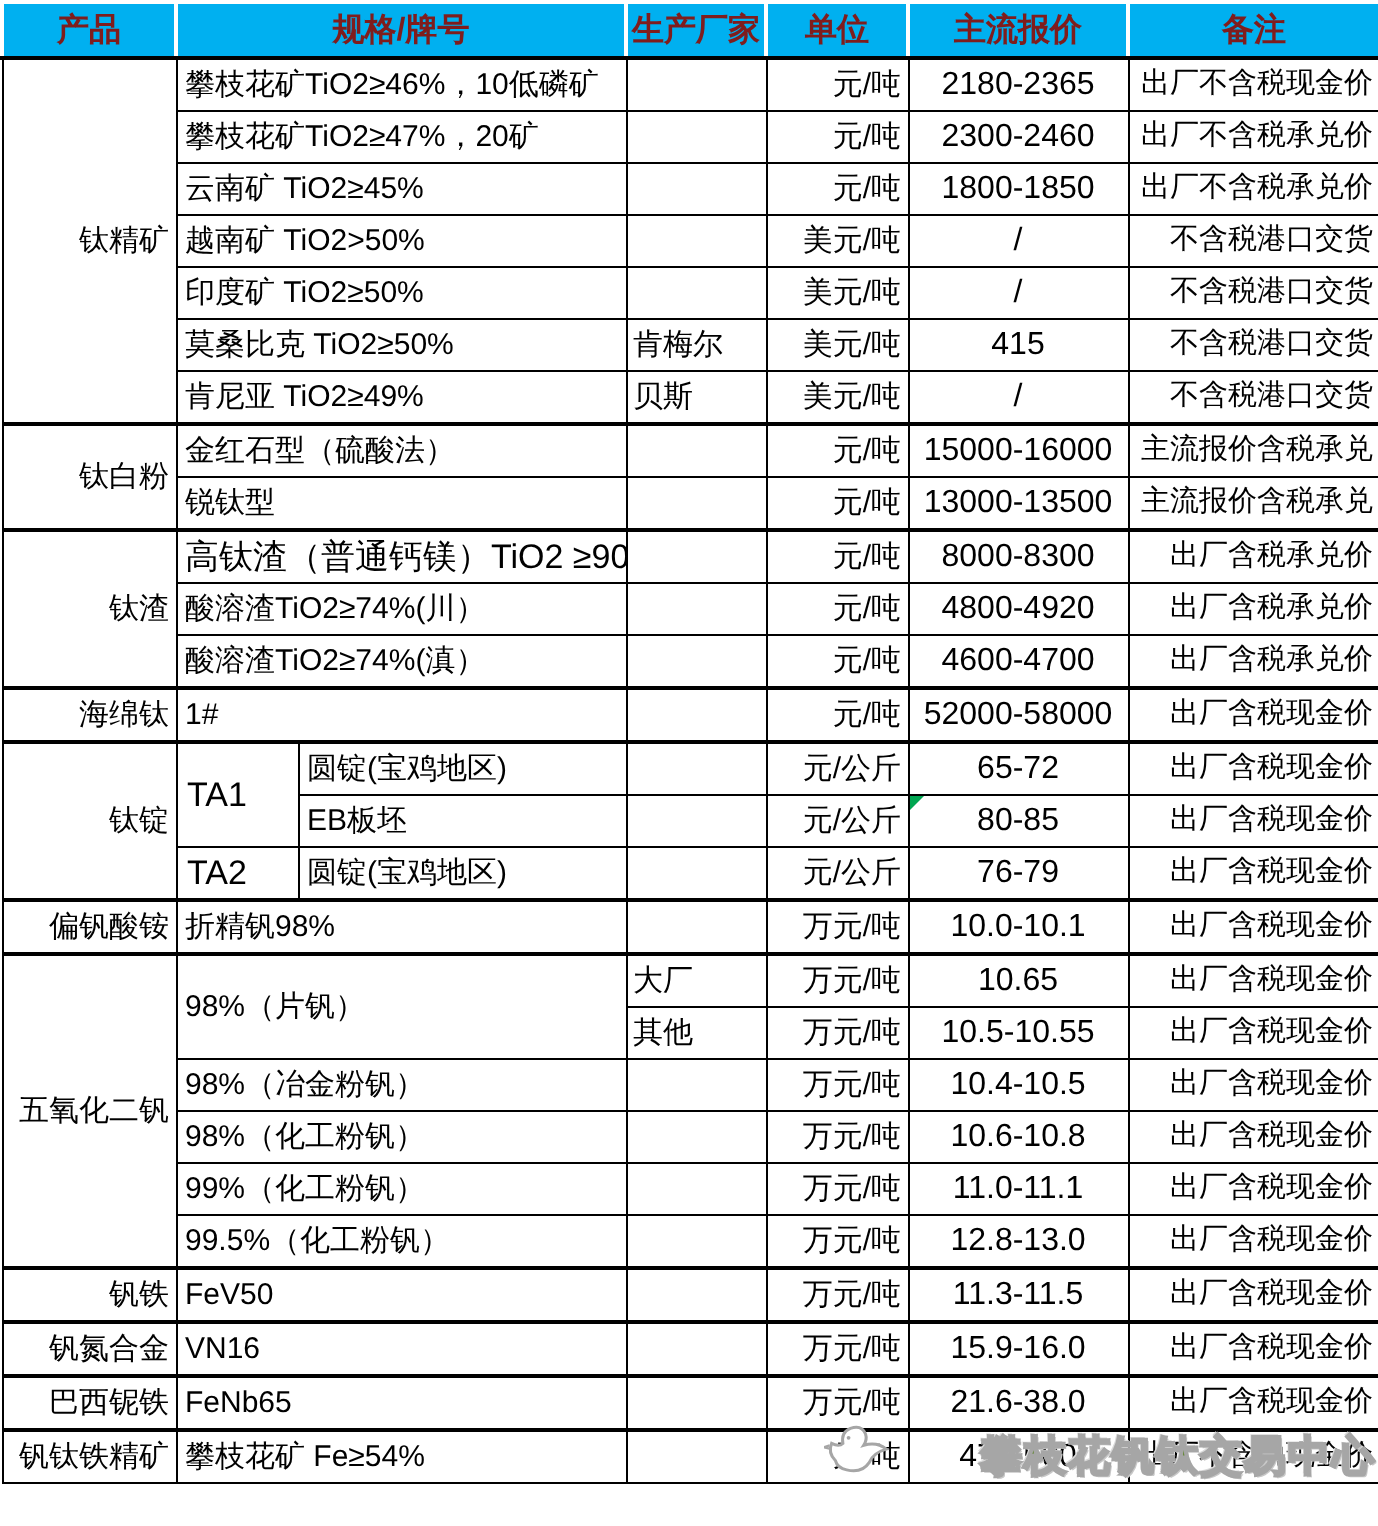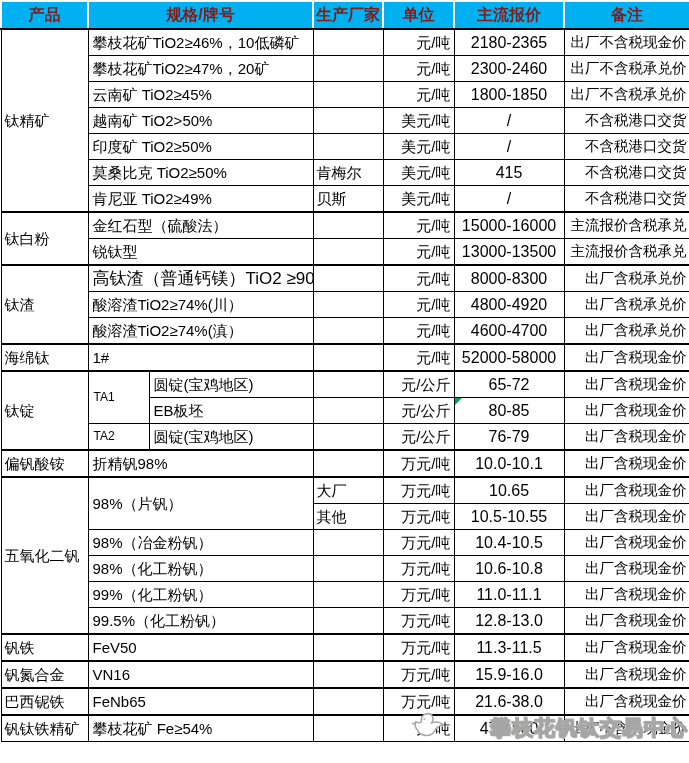--- a/index.html
+++ b/index.html
@@ -13,23 +13,23 @@
   th{
     background:#00B0F0;color:#7f1d1d;font-size:16px;font-weight:bold;
     height:26px;border:2px solid #ffffff;border-bottom:2px solid #000000;
     padding:0;text-align:center;white-space:nowrap;overflow:hidden;
   }
   td{
     border:1px solid #000000;height:25px;line-height:25px;font-size:15px;
     padding:0 3px;white-space:nowrap;overflow:hidden;position:relative;
     background:#ffffff;
   }
-  td.p{text-align:left;}
+  td.p{text-align:right;}
   td.s{text-align:left;padding-left:4px;}
-  td.ta{text-align:left;padding-left:5px;font-size:12px;}
+  td.ta{text-align:left;padding-left:5px;font-size:17px;}
   td.m{text-align:left;}
   td.u{text-align:right;}
   td.pr{text-align:center;font-size:16px;}
   td.no{text-align:right;padding-left:3px;font-size:14.5px;}
   td.sm{font-size:17px;}
   td.gt{border-top:2px solid #000000;}
   .corner{
     position:absolute;top:0;left:0;width:0;height:0;
     border-top:7px solid #00A651;border-right:7px solid transparent;
   }

